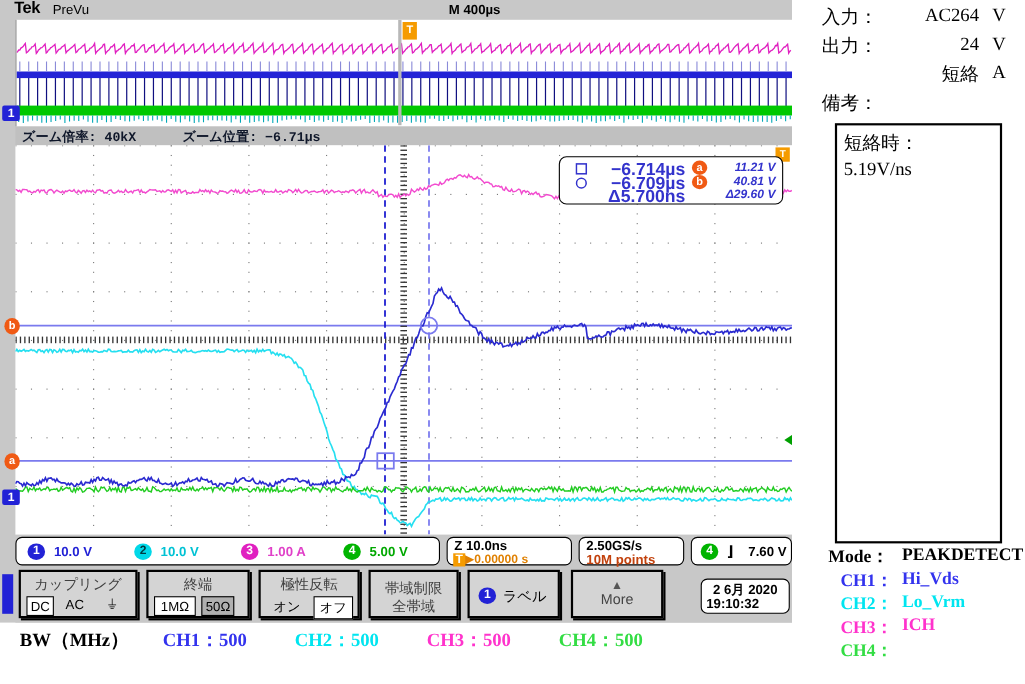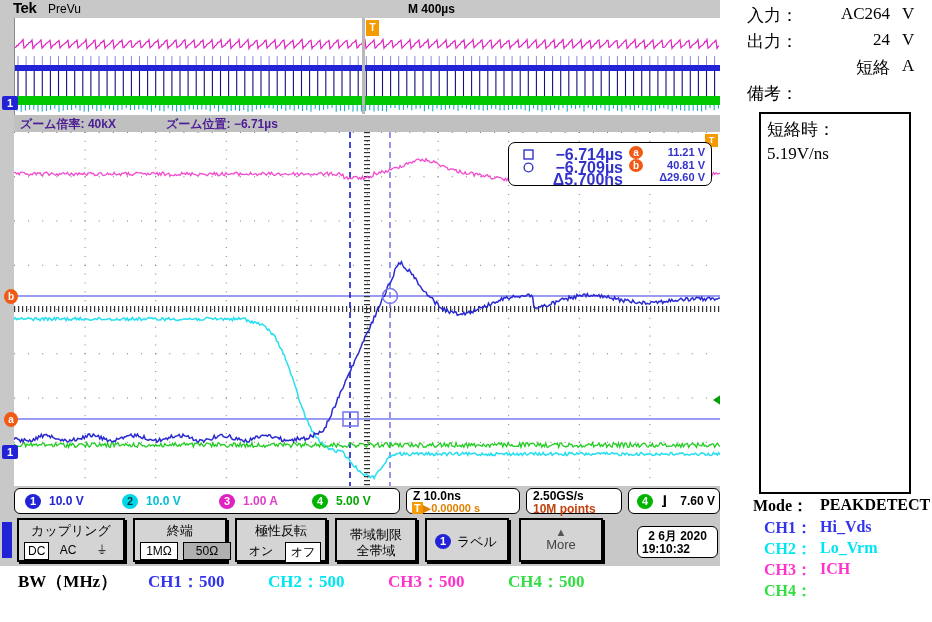--- a/index.html
+++ b/index.html
@@ -12,53 +12,53 @@
   #scope-titlebar{position:absolute;left:0;top:0;width:720px;height:17px;background:#c8c8c8;}
   #tek-logo{position:absolute;left:13px;top:-1px;font-size:15px;font-weight:bold;
             color:#000;letter-spacing:-0.5px;font-family:"Liberation Sans",sans-serif;}
   #prevu{position:absolute;left:48px;top:2px;font-size:12px;color:#000;}
   #mainrate{position:absolute;left:408px;top:2px;font-size:12px;color:#000;font-weight:bold;}
 
   
   #overview{position:absolute;left:14px;top:18px;width:706px;height:97px;
             background:#ffffff;border-left:1px solid #8a8a8a;box-sizing:border-box;}
   #zoombar{position:absolute;left:14px;top:115px;width:706px;height:17px;background:#c0c0c0;}
-  .zb-label{position:absolute;top:1px;font-size:12px;color:#4c1d95;font-weight:bold;
-            font-family:Liberation Sans, sans-serif;}
+  .zb-label{position:absolute;top:1px;font-size:12px;color:#0f172a;font-weight:bold;
+            font-family:Liberation Mono, monospace;}
 
   
   #grat{position:absolute;left:14px;top:132px;width:706px;height:354px;background:#ffffff;}
 
   
   #cursor-readout{position:absolute;left:508px;top:142px;width:202px;height:42px;
       background:#ffffff;border:1px solid #000;border-radius:7px;z-index:30;}
   .cr-row{position:absolute;left:0;width:202px;height:13px;}
   .cr-sym{position:absolute;left:12px;width:14px;text-align:center;}
   .cr-t{position:absolute;left:36px;width:78px;text-align:right;font-size:16px;
         color:#3333cc;font-weight:bold;}
   .cr-badge{position:absolute;left:120px;width:14px;height:13px;background:#f05a14;
             border-radius:50%;color:#fff;font-size:10px;font-weight:bold;text-align:center;
             line-height:13px;}
   .cr-v{position:absolute;left:138px;width:58px;text-align:right;font-size:11px;
-        color:#3333cc;font-weight:bold;}
+        color:#3333cc;font-weight:bold;font-style:italic;}
 
   
   #chanbar{position:absolute;left:14px;top:488px;width:706px;height:26px;background:#c8c8c8;}
   .cbox{position:absolute;top:0;height:26px;background:#fff;border:1px solid #000;
         border-radius:6px;box-sizing:border-box;}
   .chip{position:absolute;top:5px;width:16px;height:15px;border-radius:50%;
         color:#fff;font-size:11px;font-weight:bold;text-align:center;line-height:15px;}
   .cval{position:absolute;top:5px;font-size:12px;font-weight:bold;}
 
   
   #ctrlrow{position:absolute;left:14px;top:518px;width:706px;height:48px;background:#c8c8c8;}
   .cbtn{position:absolute;top:0;height:44px;background:#d4d4d4;border:2px solid #000;
         box-shadow:2px 2px 0 #000;box-sizing:border-box;}
   .cbtn-title{position:absolute;left:0;width:100%;top:2px;text-align:center;
-              font-size:13px;color:#000000;}
+              font-size:13px;color:#404040;}
   .seg{position:absolute;top:22px;font-size:12px;text-align:center;padding:1px 3px;
        box-sizing:border-box;}
   .seg.on{border:1px solid #000;background:#fff;}
   .seg.gray{border:1px solid #000;background:#b0b0b0;}
 
   
   #datebox{position:absolute;left:637px;top:526px;width:79px;height:30px;background:#fff;
            border:1px solid #000;border-radius:6px;}
   .dt{position:absolute;left:0;width:79px;text-align:center;font-size:12px;
       font-weight:bold;color:#000;}
@@ -1661,21 +1661,21 @@
     <div class="cbtn" style="left:3px;width:108px;">
       <div class="cbtn-title">カップリング</div>
       <div class="seg on" style="left:5px;width:25px;">DC</div>
       <div class="seg" style="left:36px;width:26px;">AC</div>
       <div class="seg" style="left:70px;width:26px;">⏚</div>
     </div>
 
     <div class="cbtn" style="left:119px;width:94px;">
       <div class="cbtn-title">終端</div>
       <div class="seg on" style="left:5px;width:38px;">1MΩ</div>
-      <div class="seg gray" style="left:48px;width:48px;">50Ω</div>
+      <div class="seg gray" style="left:48px;width:30px;">50Ω</div>
     </div>
 
     <div class="cbtn" style="left:321px;width:82px;">
       <div class="cbtn-title" style="top:6px;">帯域制限</div>
       <div class="cbtn-title" style="top:22px;">全帯域</div>
     </div>
 
     <div class="cbtn" style="left:221px;width:92px;">
       <div class="cbtn-title">極性反転</div>
       <div class="seg" style="left:5px;width:38px;">オン</div>

